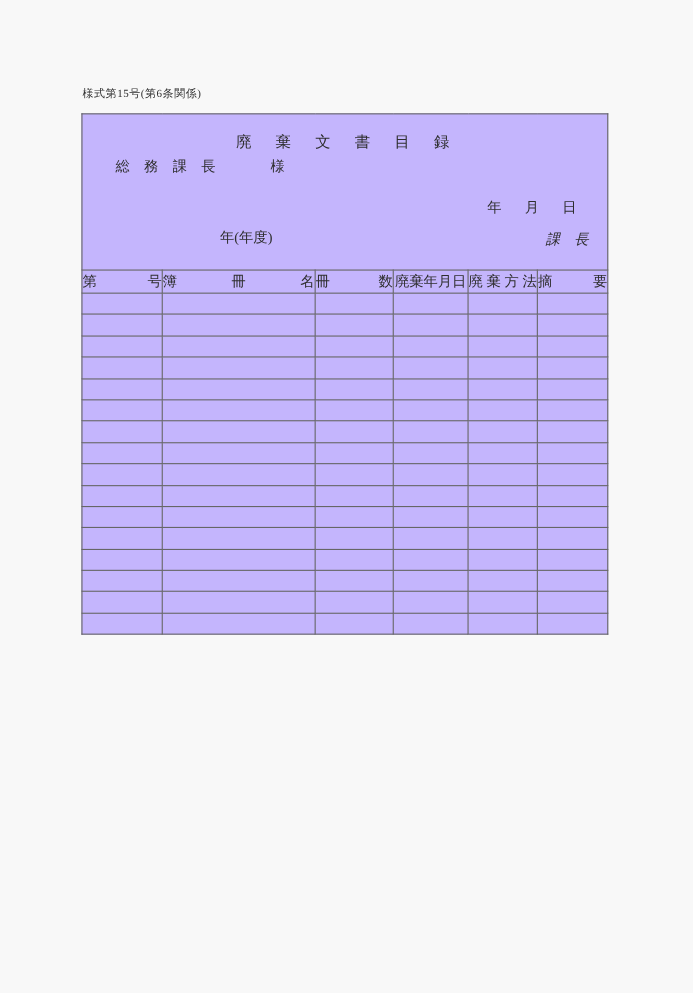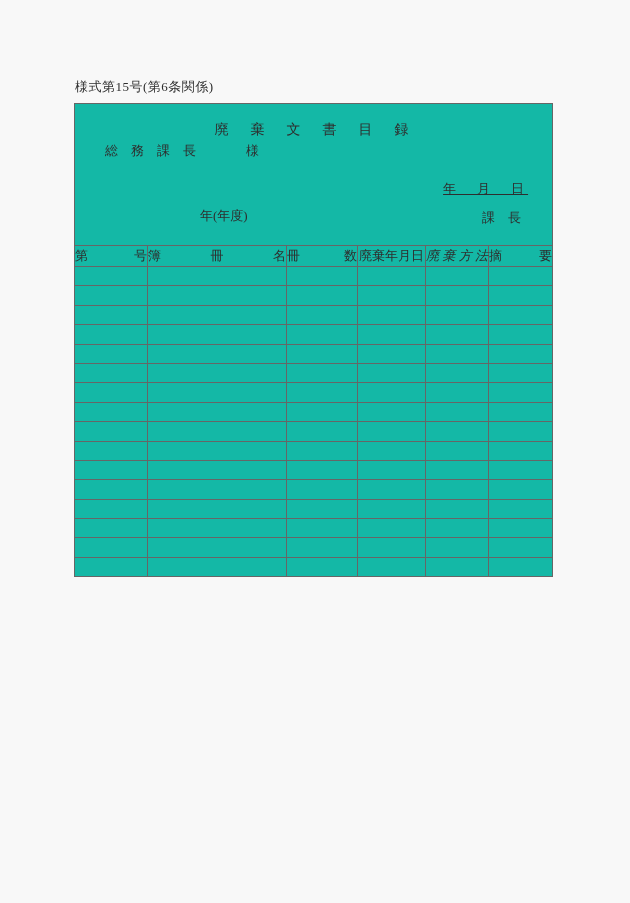--- a/index.html
+++ b/index.html
@@ -12,31 +12,31 @@
     background: #f8f8f8;
     font-family: "Liberation Serif", "DejaVu Serif", serif;
     color: #2e2e2e;
     position: relative;
     overflow: hidden;
   }
   .form-label {
     position: absolute;
     left: 75px;
     top: 78px;
-    font-size: 13px;
+    font-size: 10px;
     letter-spacing: 0.5px;
   }
   table.sheet {
     position: absolute;
     left: 74px;
     top: 103px;
     border-collapse: collapse;
     table-layout: fixed;
     width: 478px;
-    background: #14b8a6;
+    background: #c4b5fd;
     font-size: 13px;
   }
   table.sheet th, table.sheet td {
     border: 1px solid #666666;
     padding: 0;
     box-sizing: border-box;
   }
   td.head-cell {
     height: 142px;
     position: relative;
@@ -60,51 +60,50 @@
   .honorific {
     display: inline-block;
     margin-left: 50px;
   }
   .date-line {
     position: absolute;
     top: 76px;
     right: 24px;
     letter-spacing: 4px;
     white-space: nowrap;
-    text-decoration: underline;
   }
   .fiscal-year {
     position: absolute;
     top: 103px;
     left: 125px;
     white-space: nowrap;
     font-family: Liberation Serif, serif;
   }
   .approver {
     position: absolute;
     top: 105px;
-    right: 31px;
-    white-space: nowrap;
+    right: 17px;
+    white-space: nowrap;
+    font-style: italic;
   }
   tr.hdr th {
     font-weight: normal;
     height: 21px;
     vertical-align: middle;
   }
   .just {
     text-align: justify;
     text-align-last: justify;
     padding: 0 7px;
     margin-left: 18px;
   }
   .just-tight {
     text-align: justify;
     text-align-last: justify;
     padding: 0 5px;
-    font-style: italic;
   }
   .cent {
     text-align: center;
   }
   tr.data-row td {
     height: 19.4px;
   }
 </style>
 </head>
 <body>

